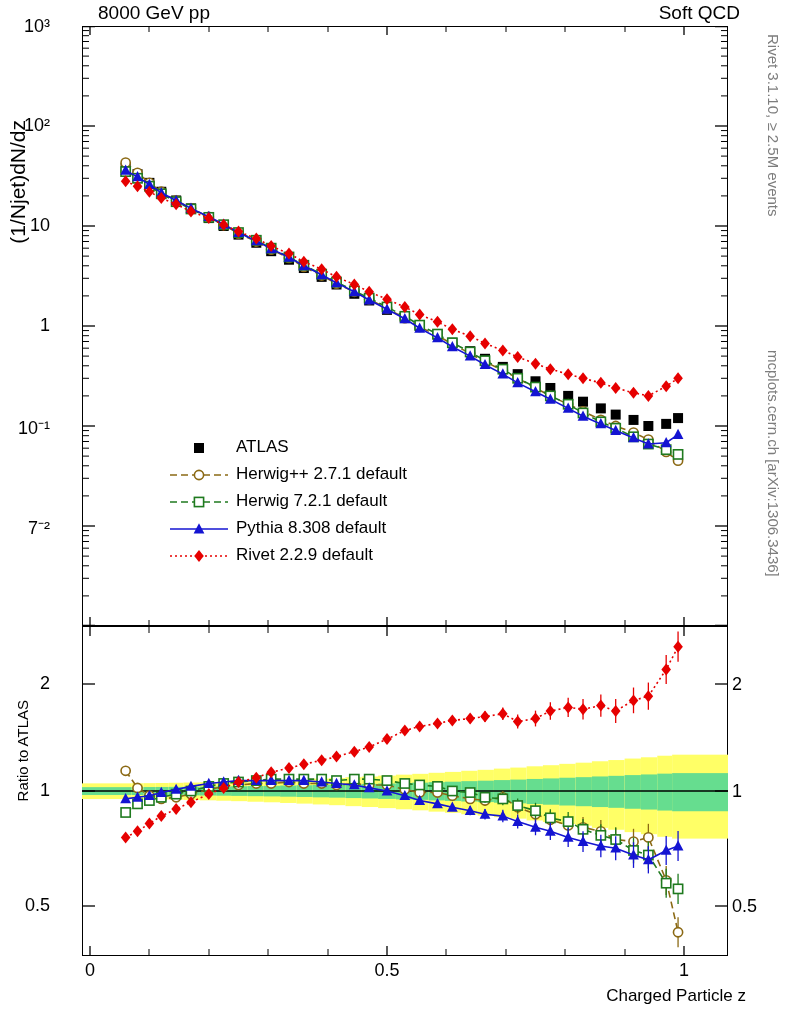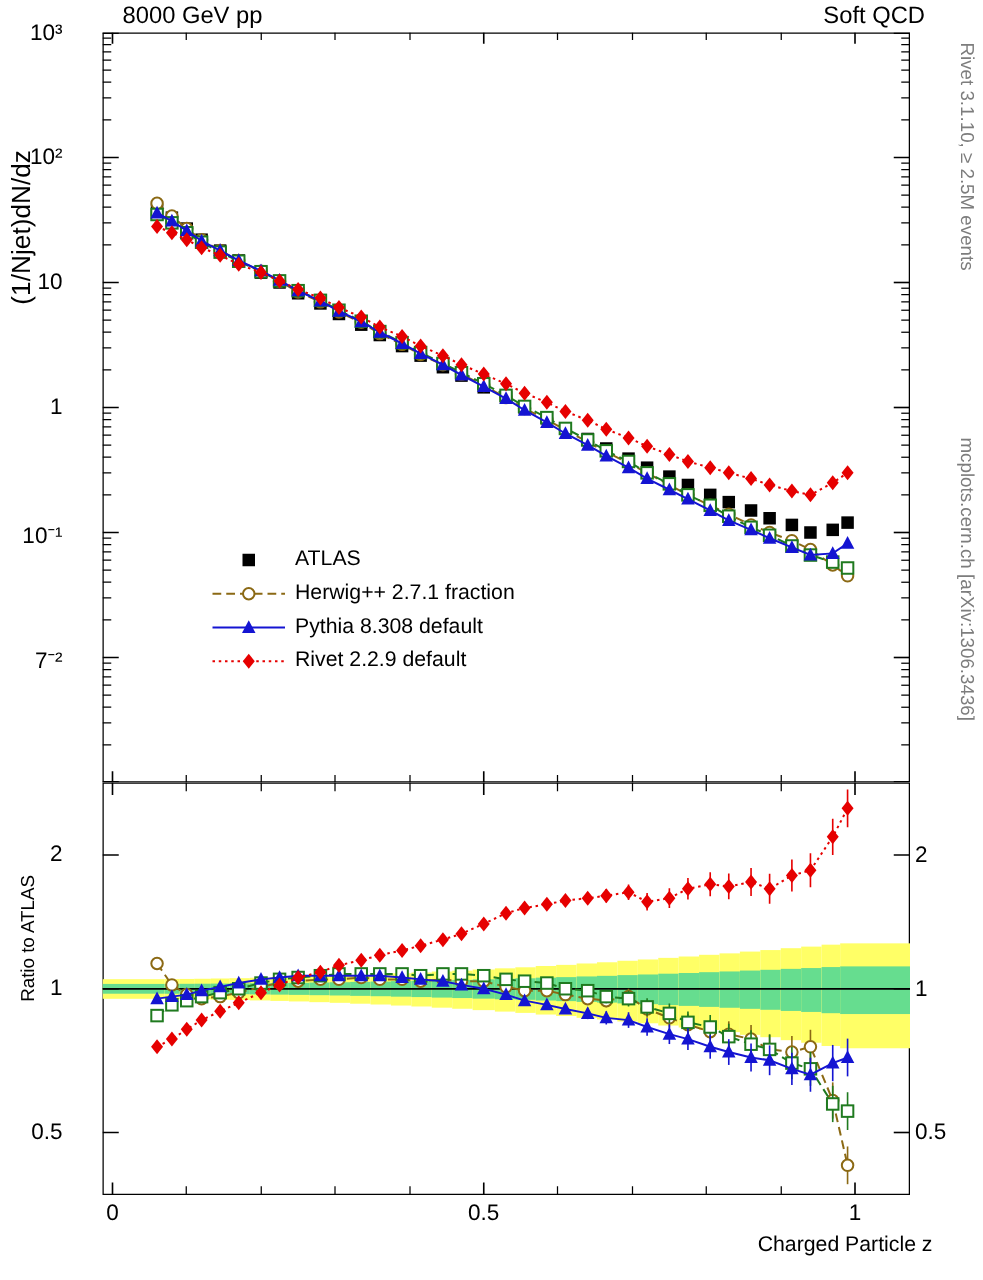--- a/index.html
+++ b/index.html
@@ -768,21 +768,30 @@
         </span>
         <span class="leg-label">ATLAS</span>
       </div>
       <div class="leg-row">
         <span class="leg-mark">
           <svg width="62" height="18">
             <line x1="2" y1="9" x2="60" y2="9" stroke="#8b6914" stroke-width="1.6" stroke-dasharray="7,4"></line>
             <circle cx="31" cy="9" r="4.6" fill="#fff" stroke="#8b6914" stroke-width="1.6"></circle>
           </svg>
         </span>
-        <span class="leg-label">Herwig++ 2.7.1 fraction</span>
+        <span class="leg-label">Herwig++ 2.7.1 default</span>
+      </div>
+      <div class="leg-row">
+        <span class="leg-mark">
+          <svg width="62" height="18">
+            <line x1="2" y1="9" x2="60" y2="9" stroke="#1f7a1f" stroke-width="1.6" stroke-dasharray="7,4"></line>
+            <rect x="26.4" y="4.4" width="9.2" height="9.2" fill="#fff" stroke="#1f7a1f" stroke-width="1.6"></rect>
+          </svg>
+        </span>
+        <span class="leg-label">Herwig 7.2.1 default</span>
       </div>
       <div class="leg-row">
         <span class="leg-mark">
           <svg width="62" height="18">
             <line x1="2" y1="9" x2="60" y2="9" stroke="#1414d2" stroke-width="1.6"></line>
             <polygon points="31,3.2 36.4,13.4 25.6,13.4" fill="#1414d2"></polygon>
           </svg>
         </span>
         <span class="leg-label">Pythia 8.308 default</span>
       </div>

